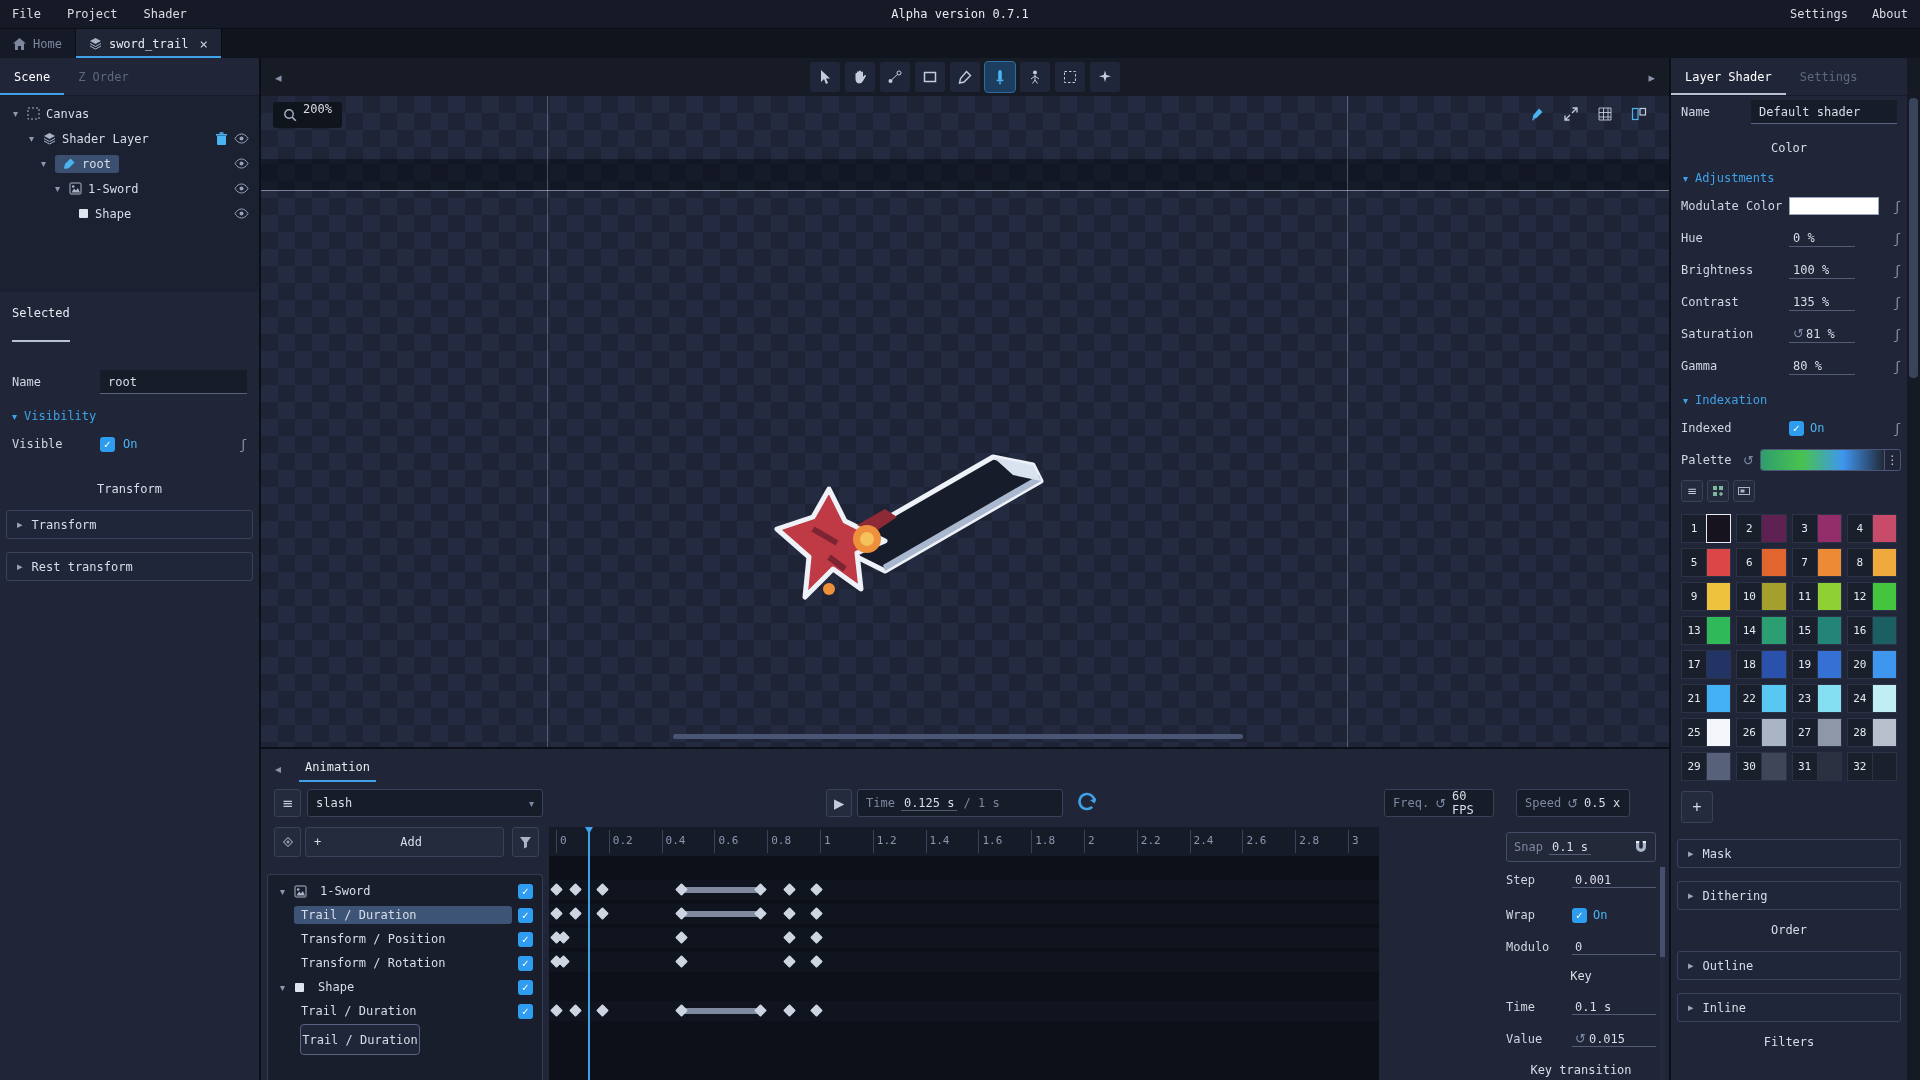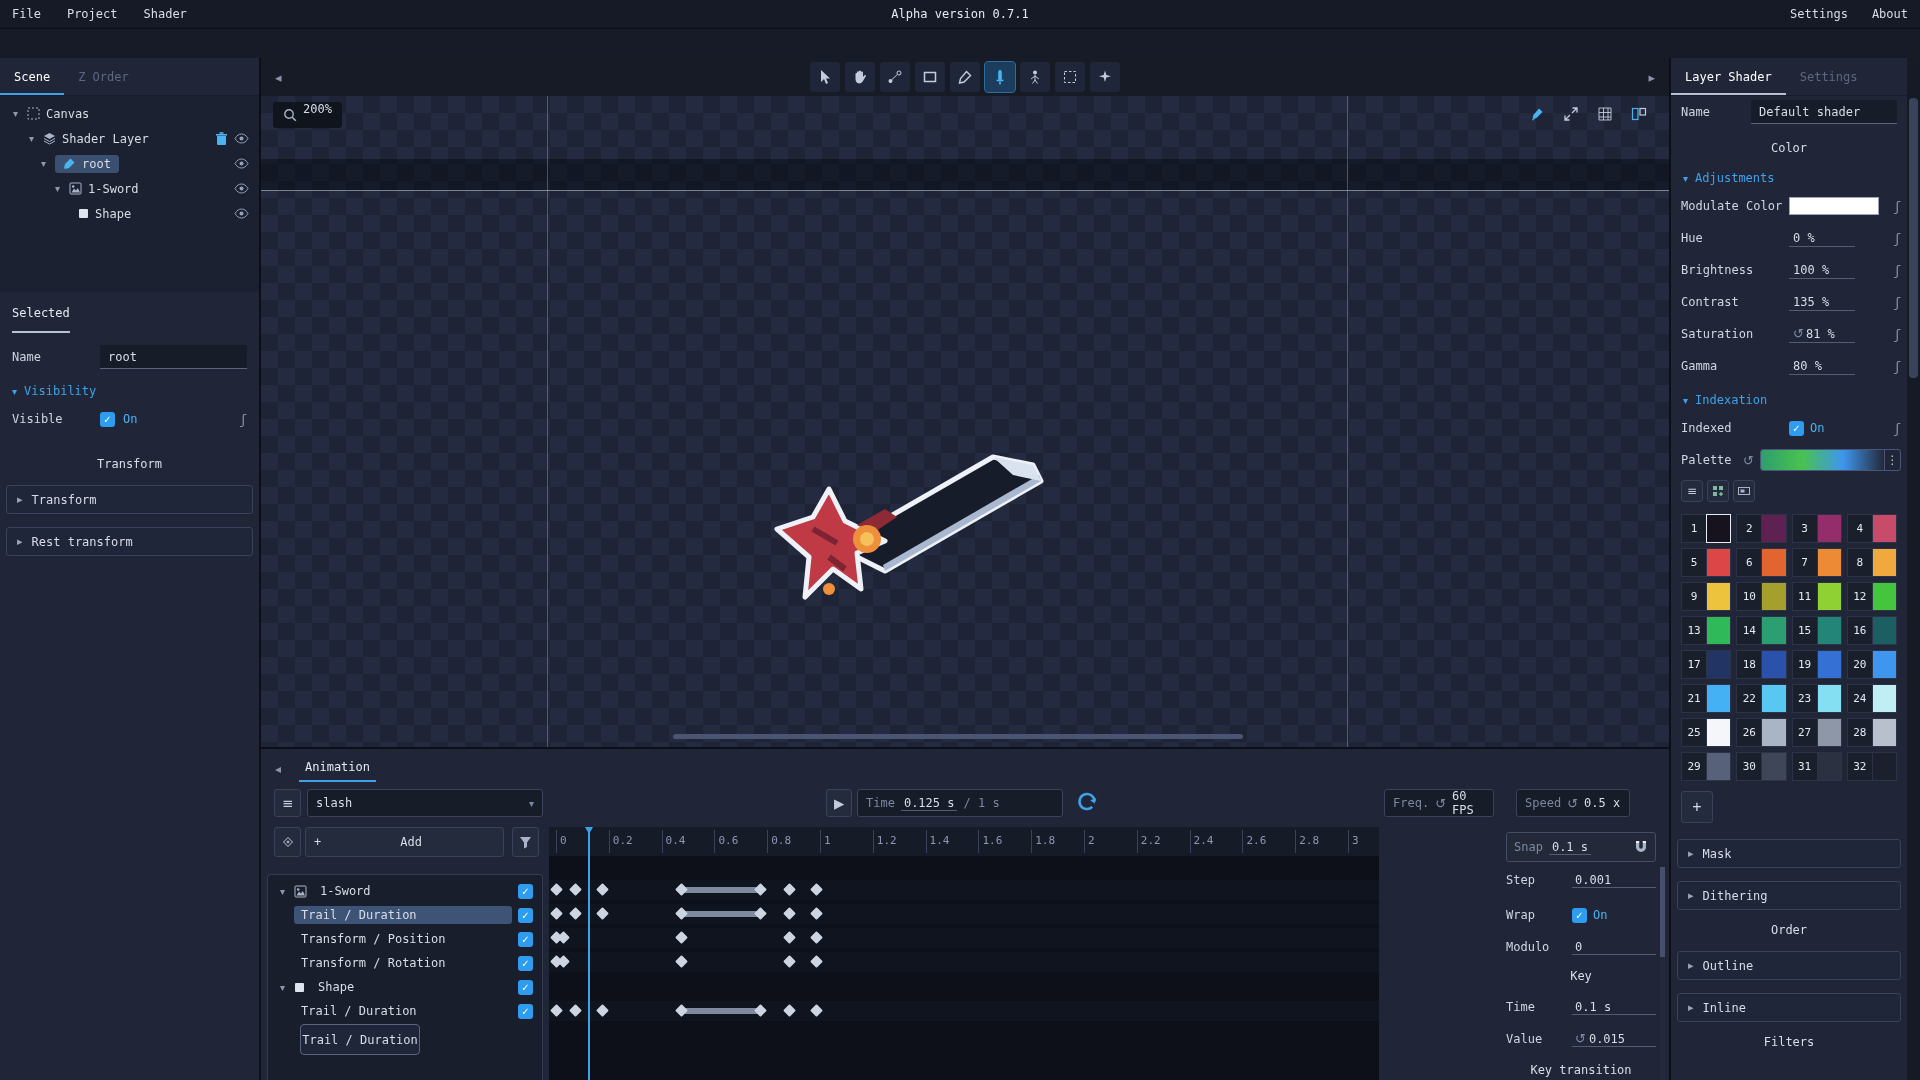--- a/index.html
+++ b/index.html
@@ -43,21 +43,21 @@
   
   .left-panel{position:absolute;top:58px;left:0;bottom:0;width:261px;background:#202637;border-right:2px solid #0c0f16}
   .addwrap{padding:8px 10px}
   .tree{background:#1b2130;height:196px;padding:5px 0;overflow:hidden}
   .trew{height:25px;display:flex;align-items:center;gap:6px;padding-right:10px}
   .tw{width:11px;color:#8d97b0;font-size:10px;text-align:center;flex:none}
   .ticon{display:flex;align-items:center;flex:none}
   .tl{color:#d8dde8;white-space:nowrap}
   .selwrap{background:#3b4f70;border-radius:3px;padding:2px 8px;display:flex;gap:6px;align-items:center}
   .eye{margin-left:auto;display:flex;align-items:center}
-  .sec-tab{margin:14px 0 0 12px;display:inline-block;padding-bottom:11px;border-bottom:2px solid #b9c2d4;color:#e6eaf2}
+  .sec-tab{margin:14px 0 16px 12px;display:inline-block;padding-bottom:20px;border-bottom:2px solid #b9c2d4;color:#e6eaf2}
 
   
   .canvas-area{position:absolute;top:58px;left:261px;right:251px;bottom:333px;background:#171b26;display:flex;flex-direction:column}
   .canvas-toolbar{height:38px;display:flex;align-items:center;justify-content:center;position:relative;flex:none}
   .collapse{position:absolute;color:#8a93a8;font-size:13px}
   .tools{display:flex;gap:5px}
   .tool{width:30px;height:30px;border-radius:3px;background:#20263a;display:flex;align-items:center;justify-content:center}
   .tool.active{background:#1d3d5e;outline:1px solid #2e6da0}
   .viewport{flex:1;position:relative;overflow:hidden;background-color:#1e2435;background-image:linear-gradient(45deg,#242b40 25%,transparent 25%,transparent 75%,#242b40 75%),linear-gradient(45deg,#242b40 25%,transparent 25%,transparent 75%,#242b40 75%);background-size:34px 34px;background-position:0 0,17px 17px}
   .zoomchip{position:absolute;left:12px;top:6px;background:#10141d;border-radius:3px;height:26px;display:flex;gap:6px;padding:0 10px;z-index:3}
@@ -132,20 +132,41 @@
         <span class="menu-item">Project</span>
         <span class="menu-item">Shader</span>
       </div>
     <div class="mtitle">Alpha version 0.7.1</div>
     <div class="menu-right">
         <span class="menu-item">Settings</span>
         <span class="menu-item">About</span>
       </div>
   </header>
 
+  <div class="tabbar">
+    <div class="tab">
+      <span class="ticon">
+          <svg width="13" height="12" viewBox="0 0 13 12">
+            <path d="M6.5 0 13 5.5h-2V12H8V8H5v4H2V5.5H0Z" fill="#7d87a0"></path>
+          </svg>
+        </span>
+      <span>Home</span>
+    </div>
+    <div class="tab active">
+      <span class="ticon">
+          <svg width="13" height="13" viewBox="0 0 13 13">
+            <path d="M6.5 1 12 4 6.5 7 1 4Z" fill="#aab4c8"></path>
+            <path d="M1 6.5 6.5 9.5 12 6.5" fill="none" stroke="#aab4c8"></path>
+            <path d="M1 9 6.5 12 12 9" fill="none" stroke="#aab4c8"></path>
+          </svg>
+        </span>
+      <span>sword_trail</span>
+      <span class="close">×</span>
+    </div>
+  </div>
 
   <aside class="left-panel">
     <div class="ptabs">
       <div class="ptab active">Scene</div>
       <div class="ptab">Z Order</div>
     </div>
     <div class="tree">
       <div class="trew" style="padding-left:10px">
         <span class="tw gly">▾</span>
         <span class="ticon">

